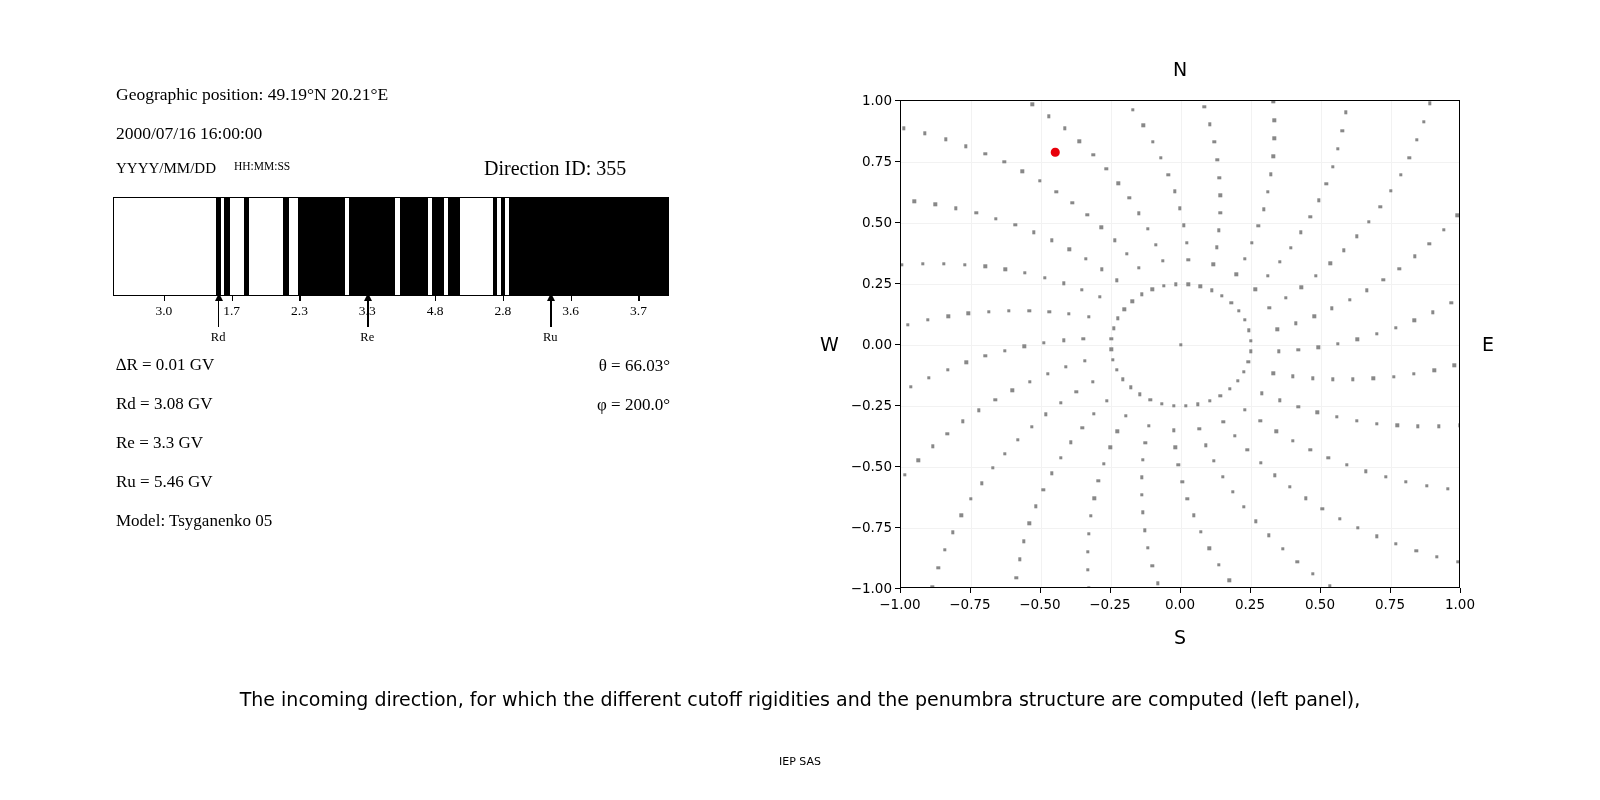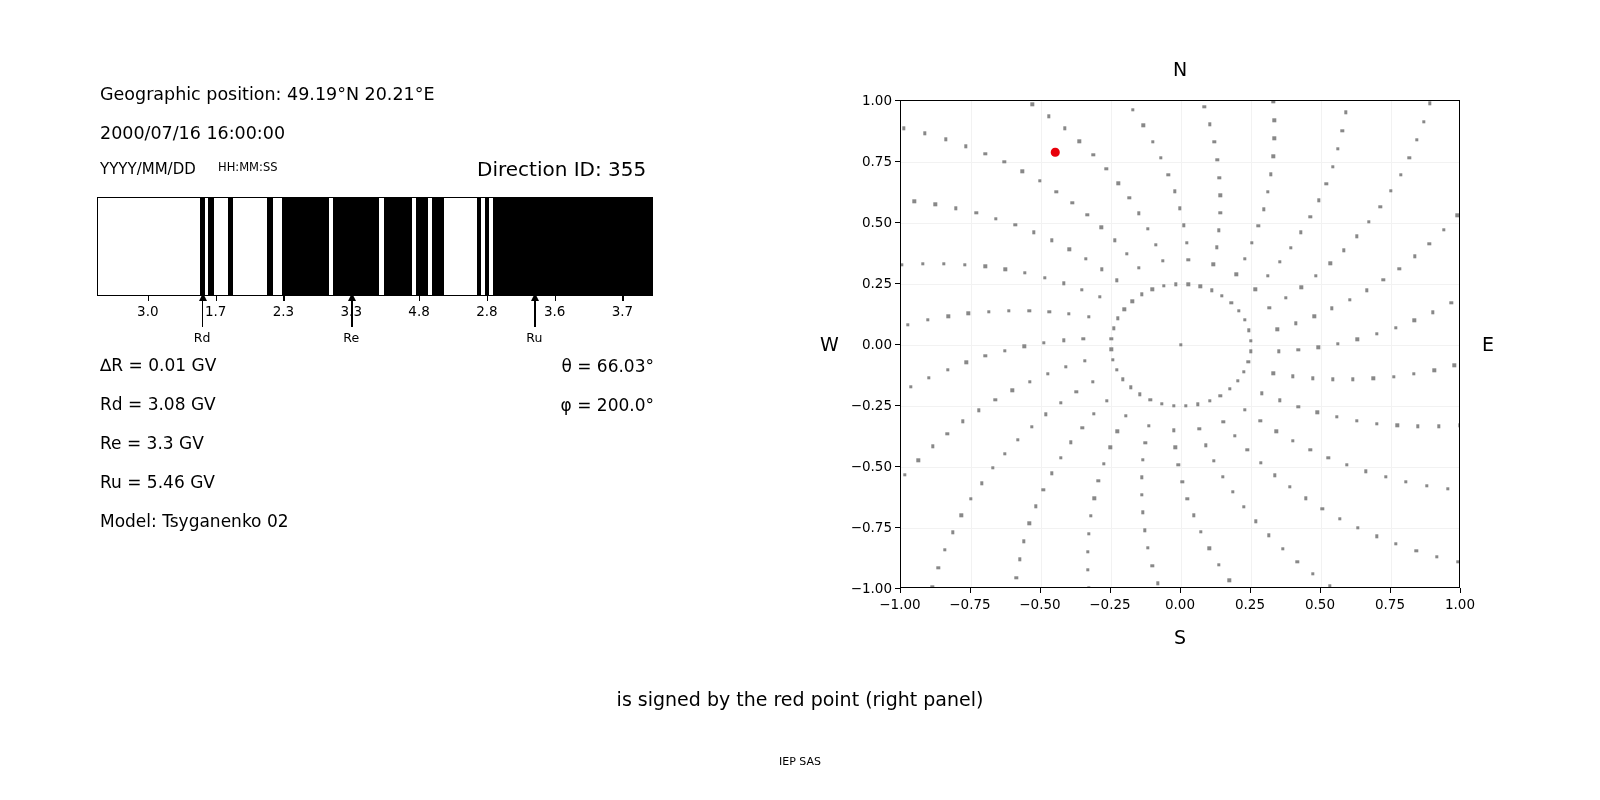--- a/index.html
+++ b/index.html
@@ -12,35 +12,35 @@
     height: 800px;
     position: relative;
     font-family: "DejaVu Sans", "Liberation Sans", sans-serif;
     color: #000000;
     overflow: hidden;
   }
 
   
   #left-panel {
     position: absolute;
-    left: 0; top: 0;
-    width: 760px; height: 620px;
+    left: 16px; top: 0;
+    width: 760px; height: 620px; font-family: Liberation Serif, serif;
   }
 
   .info-line {
     position: absolute;
     white-space: nowrap;
     color: #000;
   }
 
   #geo-position { left: 100px; top: 84px; font-size: 17.5px; }
   #datetime     { left: 100px; top: 123px; font-size: 17.5px; }
   #fmt-date     { left: 100px; top: 160px; font-size: 15px; }
   #fmt-time     { left: 218px; top: 160px; font-size: 11.5px; }
-  #direction-id { left: 468px; top: 157px; font-size: 20px; margin-left: 9px; }
+  #direction-id { left: 468px; top: 157px; font-size: 20px; }
 
   
   #penumbra-plot {
     position: absolute;
     left: 97px; top: 197px;
     width: 556px; height: 99px;
   }
   #penumbra-frame {
     position: absolute;
     left: 0; top: 0;
@@ -273,21 +273,21 @@
         <div class="shaft" style="height: 27px;"></div>
         <div class="head"></div>
         <div class="marker-label" style="top: 30px;">Ru</div>
       </div>
     </div>
 
   <div class="param" style="left:100px; top:355px;">∆R = 0.01 GV</div>
   <div class="param" style="left:100px; top:394px;">Rd = 3.08 GV</div>
   <div class="param" style="left:100px; top:433px;">Re = 3.3 GV</div>
   <div class="param" style="left:100px; top:472px;">Ru = 5.46 GV</div>
-  <div class="param" style="left:100px; top:511px;">Model: Tsyganenko 02</div>
+  <div class="param" style="left:100px; top:511px;">Model: Tsyganenko 05</div>
 
   <div class="param right" style="left:654px; top:356px;">θ = 66.03°</div>
   <div class="param right" style="left:654px; top:395px;">φ = 200.0°</div>
 </div>
 
 <div id="right-panel">
   <div id="scatter-frame">
     <div id="scatter-grid">
         <div class="gridline-v" style="left: 70px;"></div>
         <div class="gridline-v" style="left: 140px;"></div>
@@ -664,15 +664,15 @@
       <div class="sc-label-y" style="left: 14px; width: 58px; top: 60px;">1.00</div>
     </div>
 
   <div class="compass" id="label-n" style="left: 360px; top: 18px; transform: translateX(-50%);">N</div>
   <div class="compass" id="label-s" style="left: 360px; top: 586px; transform: translateX(-50%);">S</div>
   <div class="compass" id="label-e" style="left: 662px; top: 304px; transform: translateY(-50%);">E</div>
   <div class="compass" id="label-w" style="left: 0px; top: 304px; transform: translateY(-50%);">W</div>
 </div>
 
 <div id="caption">
-  <div>is signed by the red point (right panel)</div>
+  <div>The incoming direction, for which the different cutoff rigidities and the penumbra structure are computed (left panel),</div>
 </div>
 <div id="footer-credit">IEP SAS</div>
 
 </body></html>

